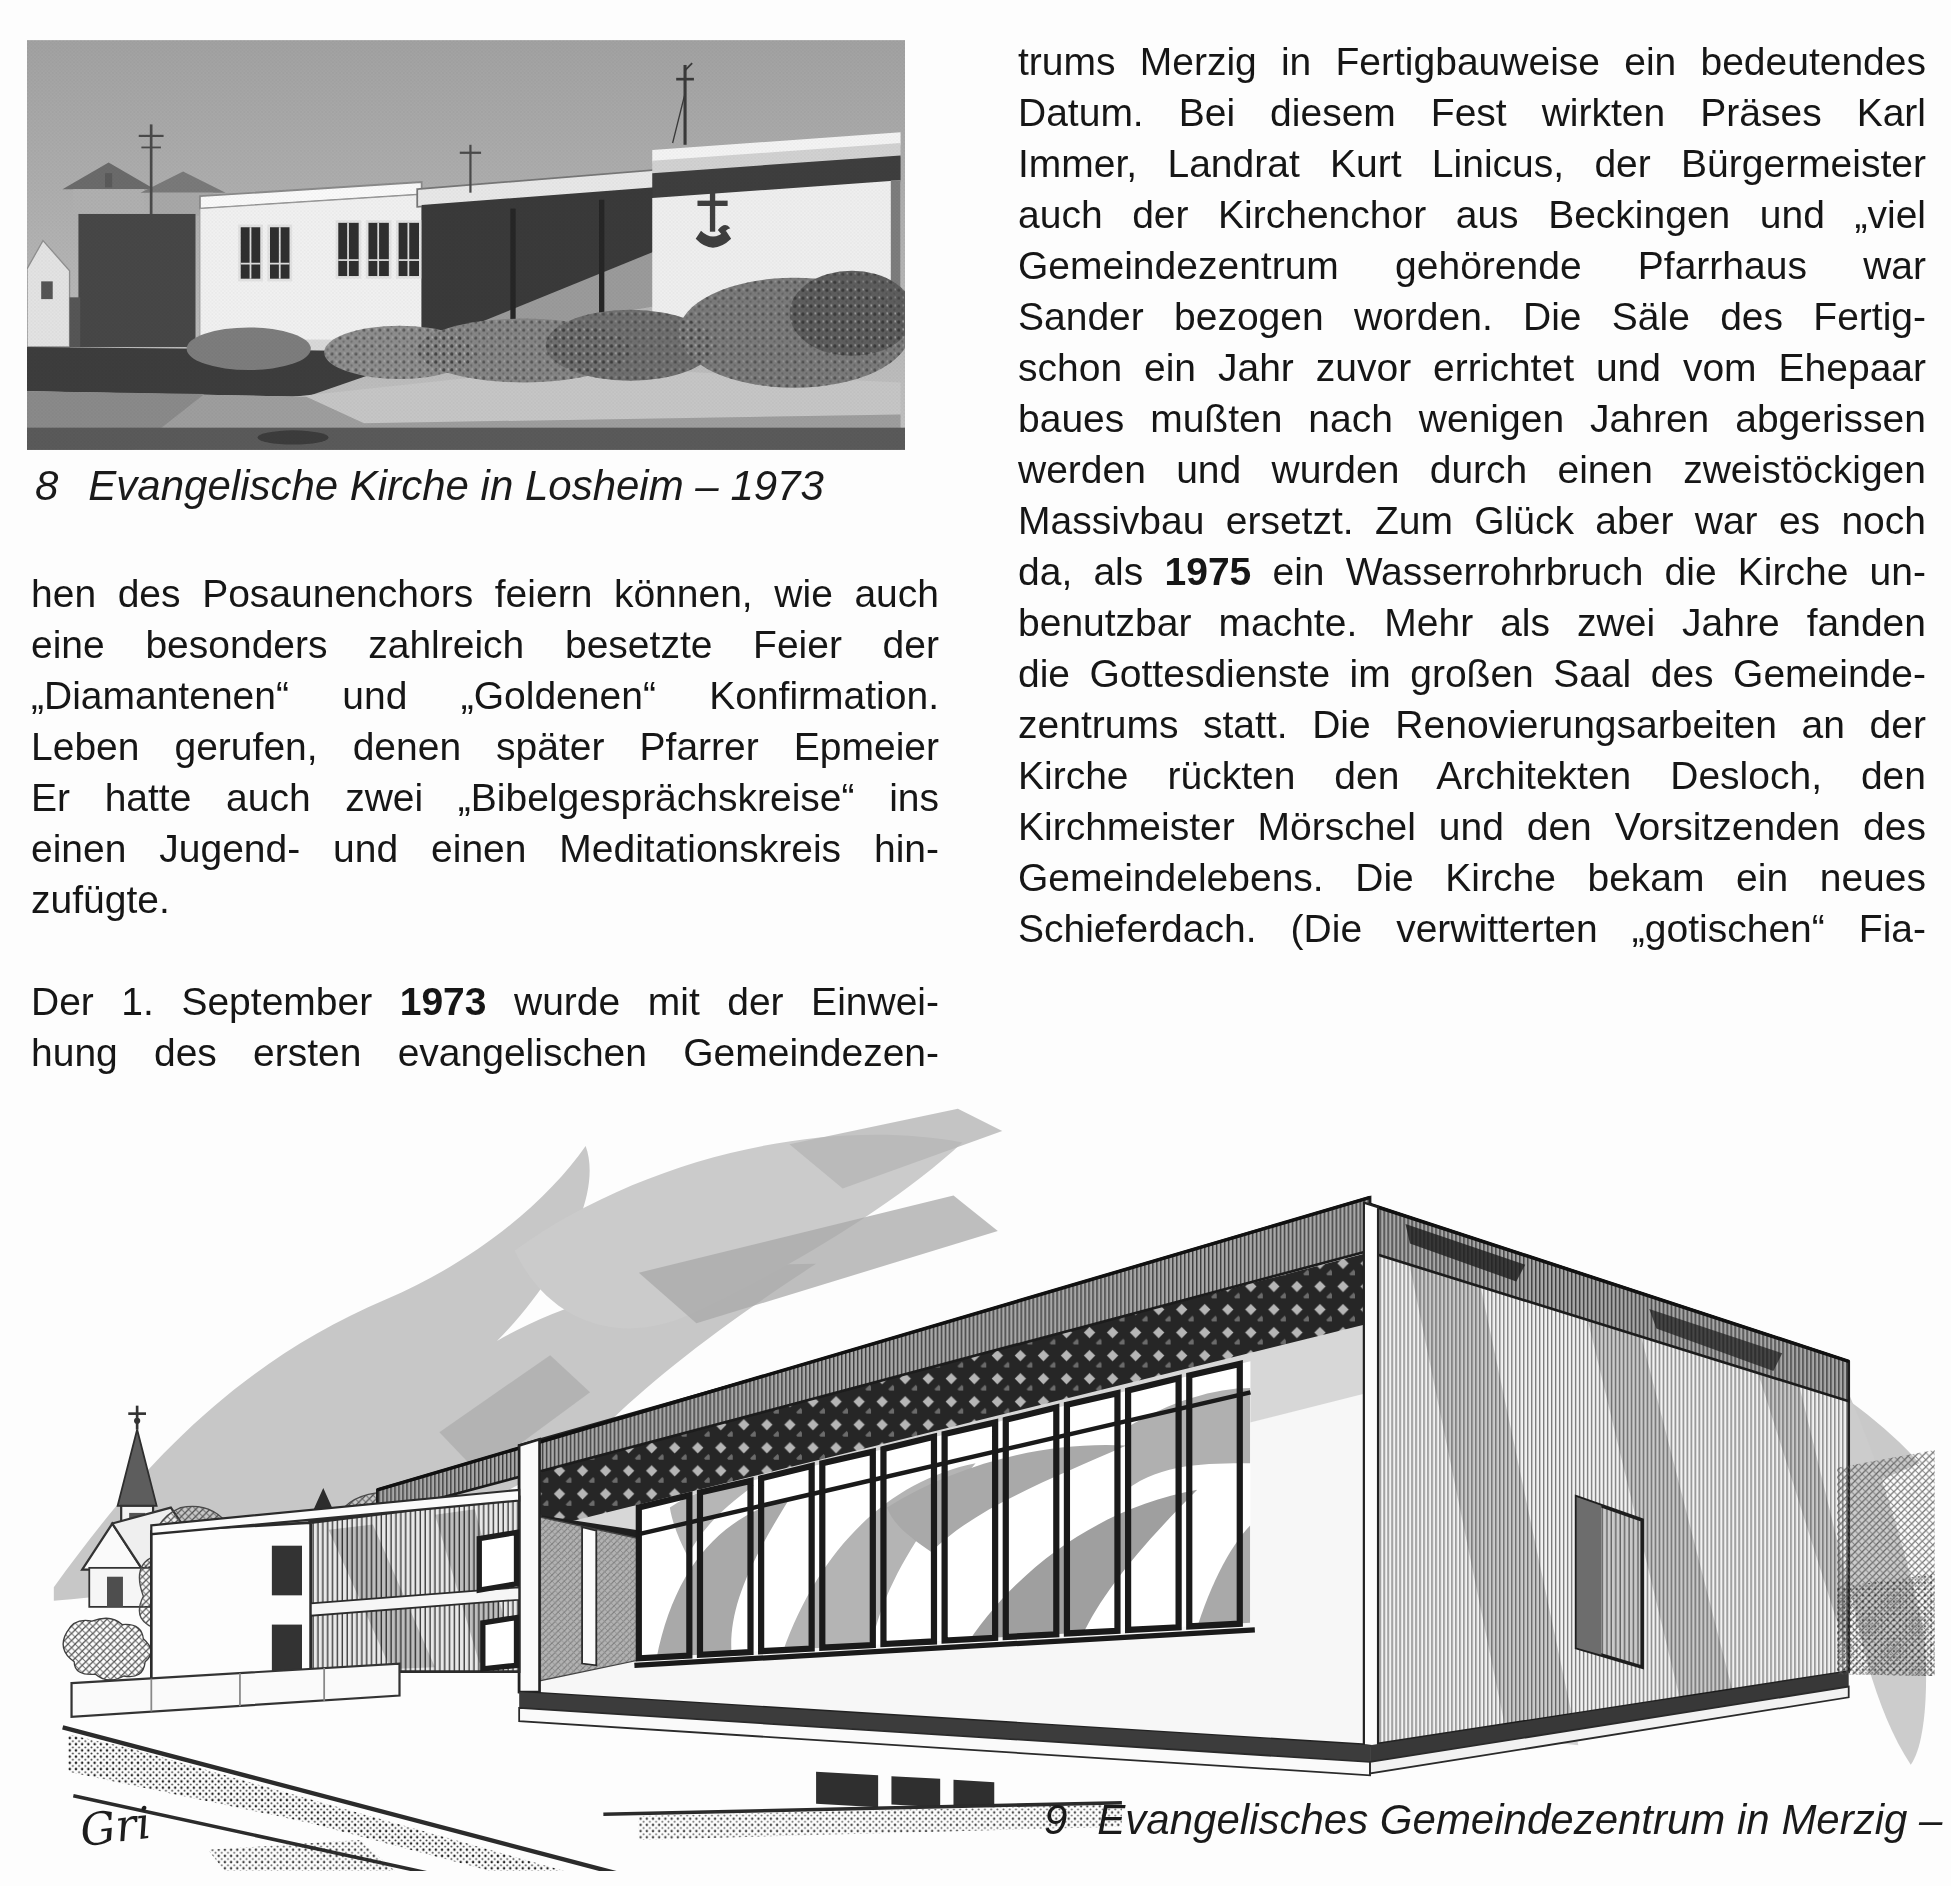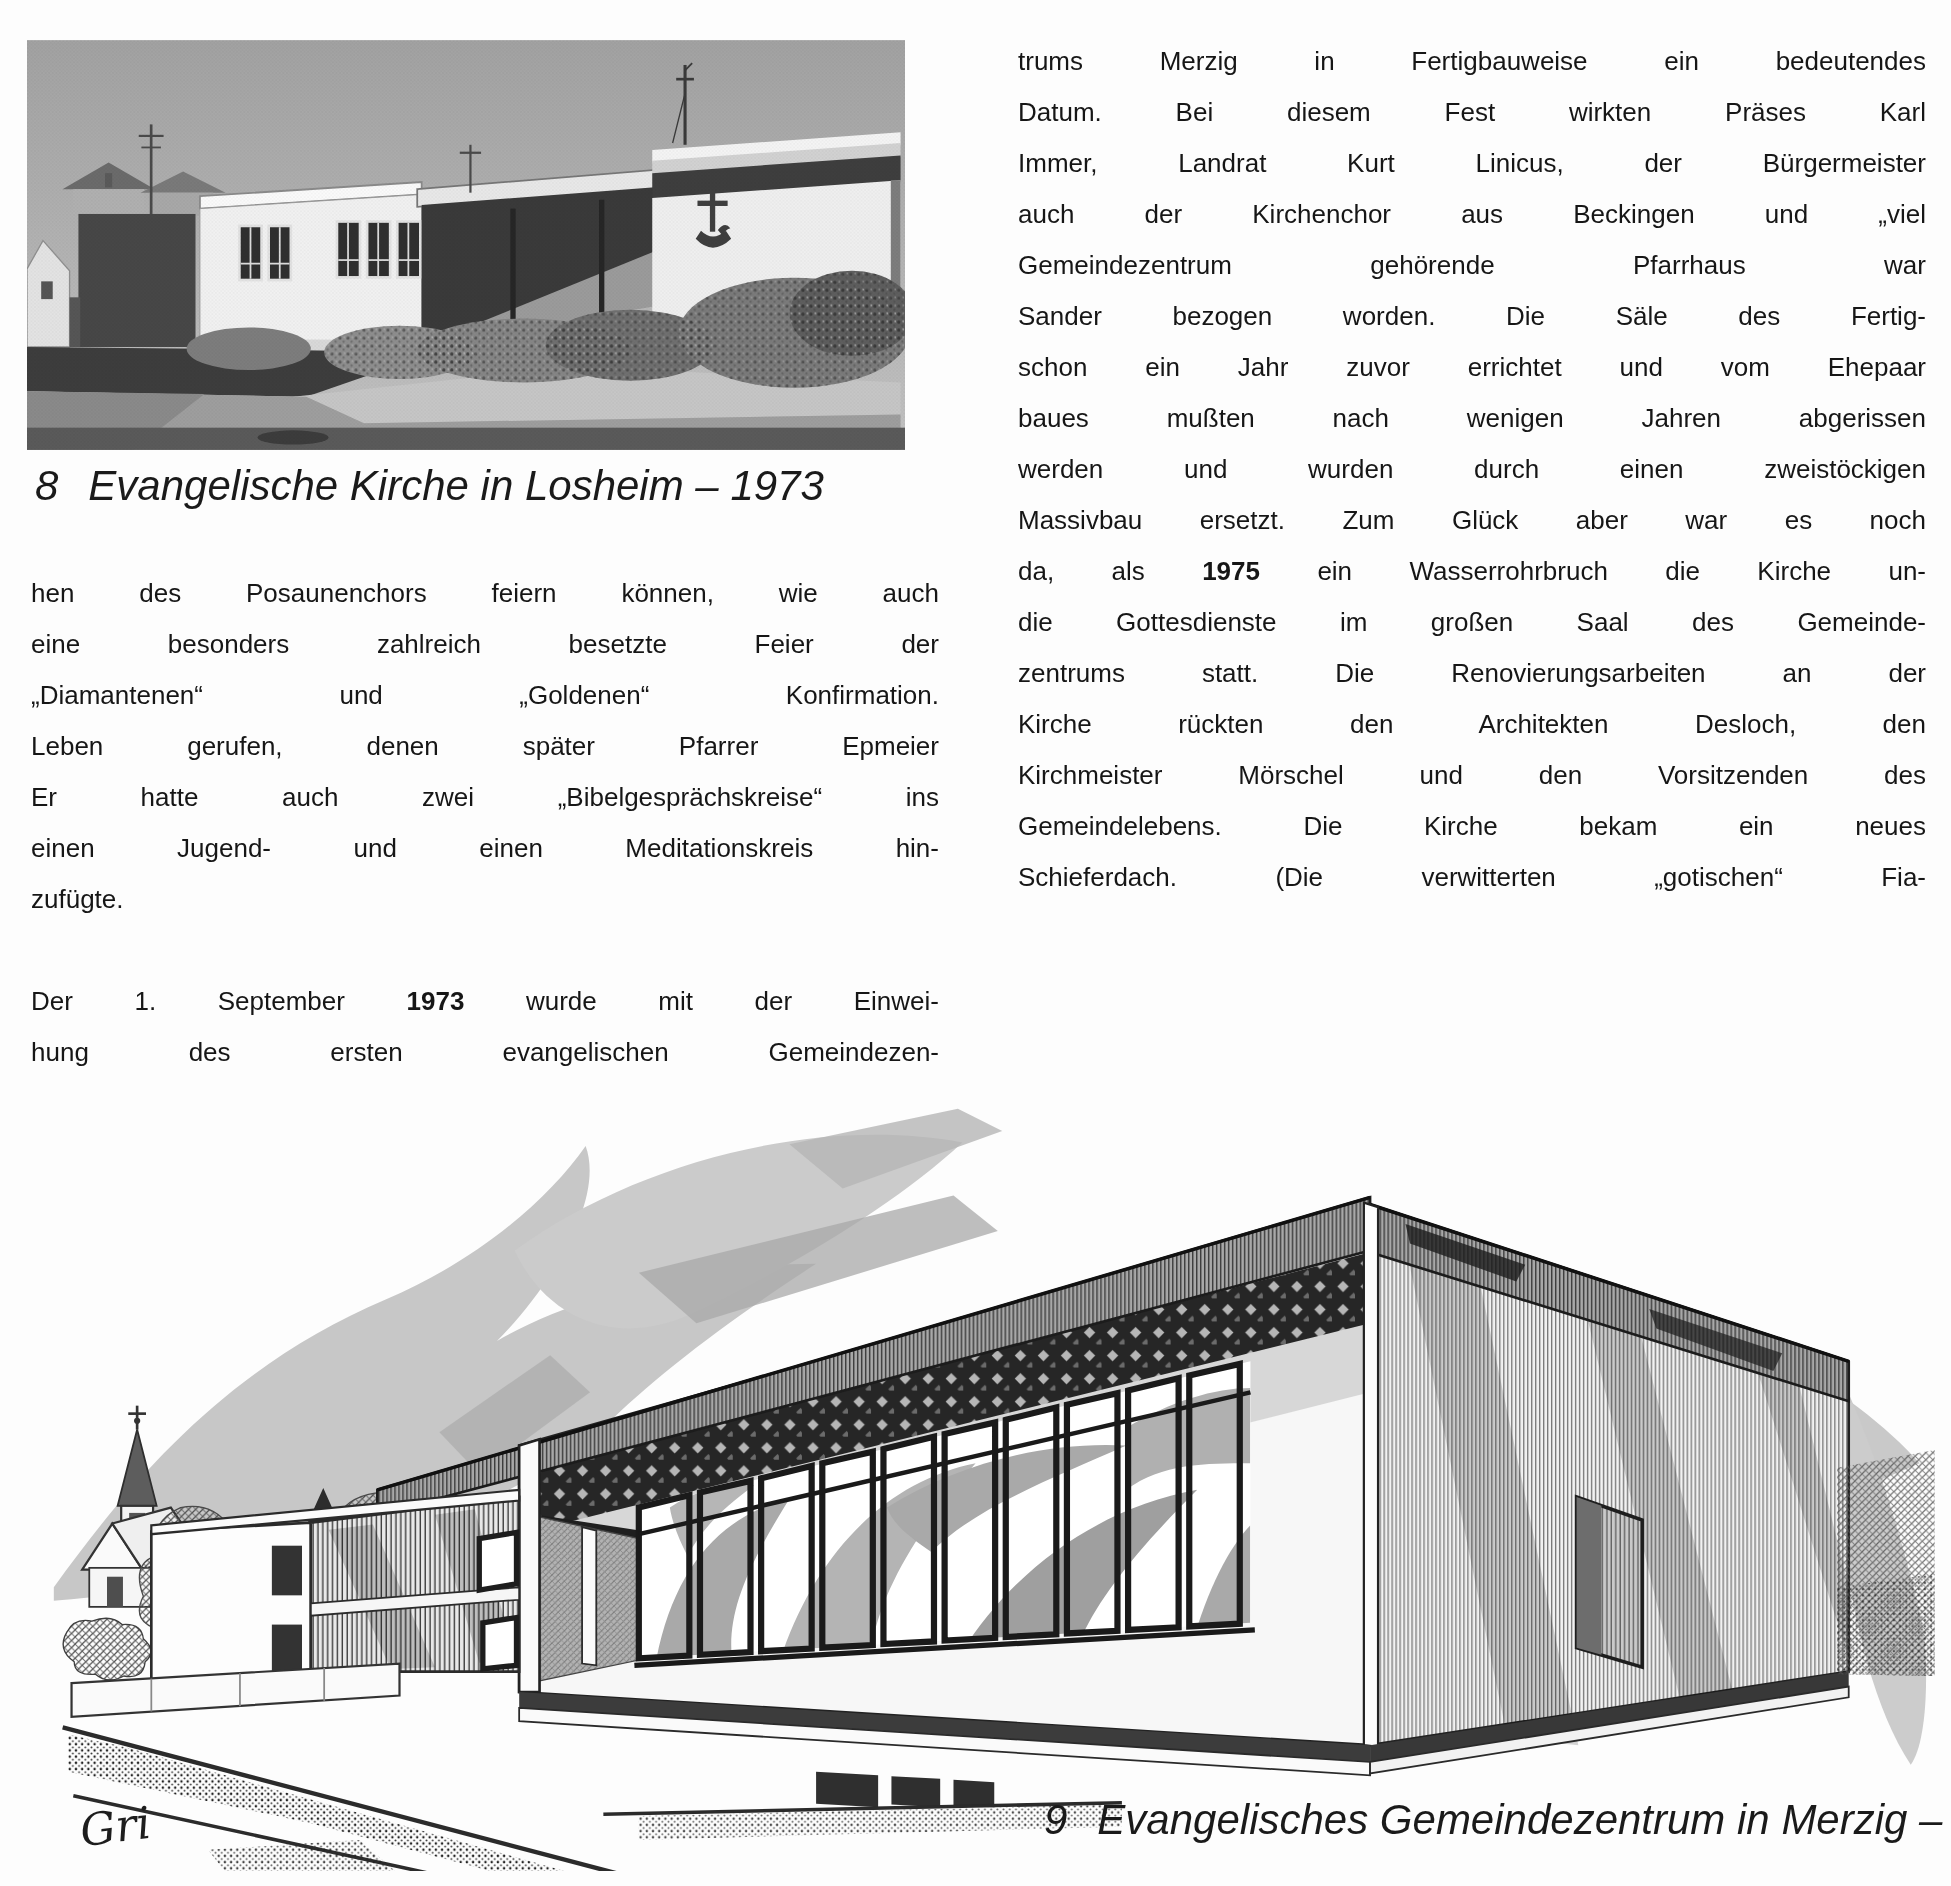--- a/index.html
+++ b/index.html
@@ -3,21 +3,21 @@
 <meta charset="utf-8">
 <style>
   html,body{margin:0;padding:0;}
   body{
     width:1952px;height:1887px;position:relative;overflow:hidden;
     background:#fdfdfd;
     font-family:"Liberation Sans",sans-serif;
   }
   .abs{position:absolute;}
   
-  .column{width:908px;color:#161616;font-size:26px;line-height:51px;}
+  .column{width:908px;color:#161616;font-size:39px;line-height:51px;}
   .line{text-align:justify;text-align-last:justify;white-space:normal;}
   .line.short{text-align-last:left;}
   .line b{font-weight:bold;margin-top:36px;}
   .gap{margin-top:51px;}
   
   .caption{font-style:italic;font-size:42px;color:#1a1a1a;white-space:nowrap;}
   .caption .num{display:inline-block;min-width:23px;}
   .caption .sp{display:inline-block;width:30px;}
   svg{display:block;}
 </style>
@@ -174,20 +174,21 @@
     <div class="line"><span>Datum. Bei diesem Fest wirkten Präses Karl</span></div>
     <div class="line"><span>Immer, Landrat Kurt Linicus, der Bürgermeister</span></div>
     <div class="line"><span>auch der Kirchenchor aus Beckingen und „viel</span></div>
     <div class="line"><span>Gemeindezentrum gehörende Pfarrhaus war</span></div>
     <div class="line"><span>Sander bezogen worden. Die Säle des Fertig-</span></div>
     <div class="line"><span>schon ein Jahr zuvor errichtet und vom Ehepaar</span></div>
     <div class="line"><span>baues mußten nach wenigen Jahren abgerissen</span></div>
     <div class="line"><span>werden und wurden durch einen zweistöckigen</span></div>
     <div class="line"><span>Massivbau ersetzt. Zum Glück aber war es noch</span></div>
     <div class="line"><span>da, als </span><b>1975</b><span> ein Wasserrohrbruch die Kirche un-</span></div>
+    <div class="line"><span>benutzbar machte. Mehr als zwei Jahre fanden</span></div>
     <div class="line"><span>die Gottesdienste im großen Saal des Gemeinde-</span></div>
     <div class="line"><span>zentrums statt. Die Renovierungsarbeiten an der</span></div>
     <div class="line"><span>Kirche rückten den Architekten Desloch, den</span></div>
     <div class="line"><span>Kirchmeister Mörschel und den Vorsitzenden des</span></div>
     <div class="line"><span>Gemeindelebens. Die Kirche bekam ein neues</span></div>
     <div class="line"><span>Schieferdach. (Die verwitterten „gotischen“ Fia-</span></div>
   </div>
 
 <div class="abs" style="left:17.7px;top:1091px;width:1933px;height:780px;">
 <svg width="1933" height="780" viewBox="0 0 2180 880">

